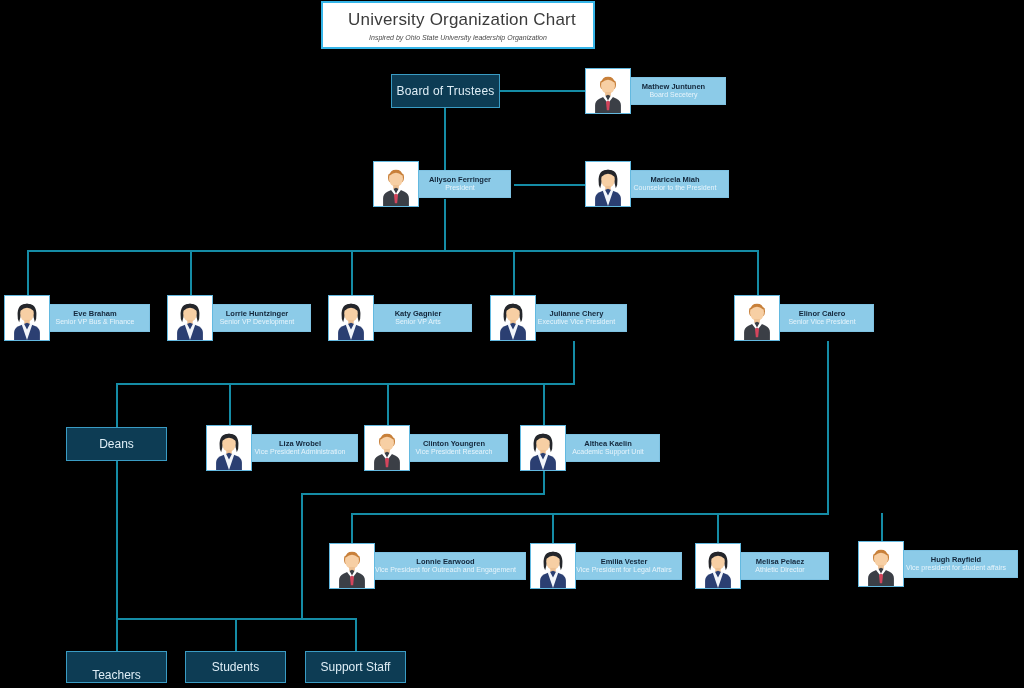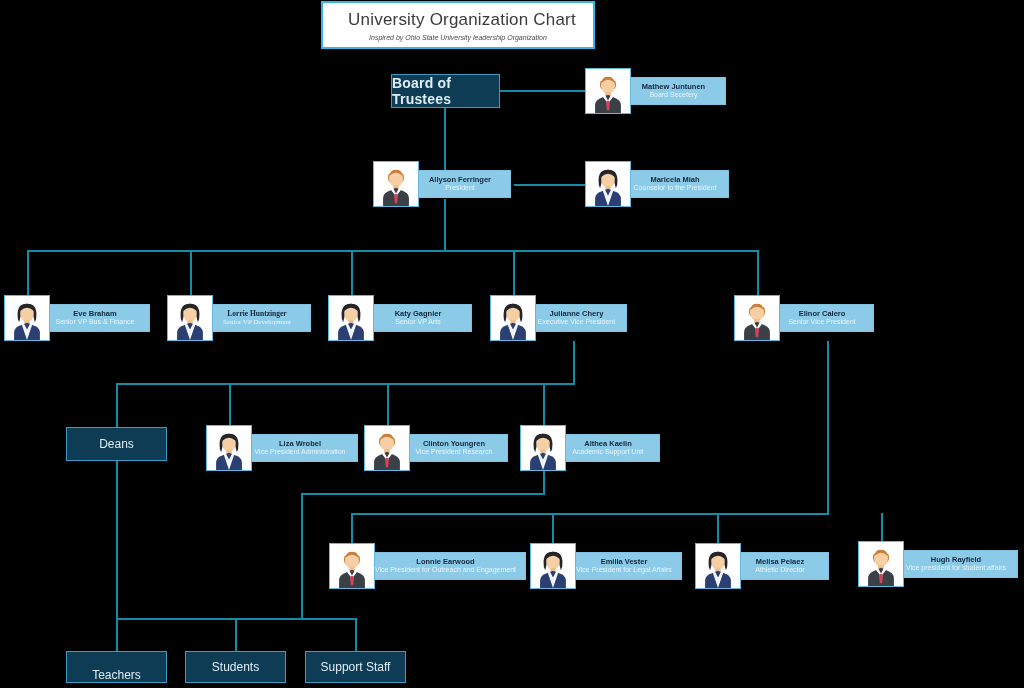--- a/index.html
+++ b/index.html
@@ -24,21 +24,21 @@
 
   
   .unit-box {
     position: absolute;
     background: #0d3c54;
     border: 1px solid #3a9cc4;
     display: flex; align-items: center; justify-content: center;
     color: #dfeef6;
     font-size: 12px;
   }
-  .unit-box.small-label { font-size: 14px; font-weight: bold; letter-spacing: .2px; }
+  .unit-box.small-label { font-size: 12px; font-weight: normal; letter-spacing: .2px; }
 
   
   .person { position: absolute; }
   .person .strip {
     position: absolute;
     background: #8ccbe8;
     border: 1px solid #7fc2e2;
     display: flex; flex-direction: column;
     align-items: center; justify-content: center;
     text-align: center;
@@ -203,21 +203,21 @@
   <ellipse cx="23" cy="18.5" rx="7.1" ry="8.4" fill="#f7cfa4"></ellipse>
   <path d="M16.2 15.5 q6.8 -6.5 13.6 0 q0.6 -7.5 -6.8 -7.5 q-7.4 0 -6.8 7.5z" fill="#24262b"></path>
   <rect x="20.2" y="25" width="5.6" height="4.5" fill="#eec193"></rect>
   <path d="M23 28 L14 31.5 q-4.5 2 -4.5 7 l0 7.5 l27 0 l0 -7.5 q0 -5 -4.5 -7z" fill="#2b3f72"></path>
   <path d="M19.6 28.6 L23 35 l3.4 -6.4 l2.2 1 L23 46 l-5.6 -16.4z" fill="#f2f5fa"></path>
 </svg>
       </div>
   </div>
 
   <div class="person" style="left:167px; top:295px;">
-    <div class="strip" style="width:108px;font-family:Liberation Serif, serif;">
+    <div class="strip" style="width:108px;">
       <div class="nm">Lorrie Huntzinger</div>
       <div class="rl">Senior VP Development</div>
     </div>
     <div class="photo">
 <svg viewBox="0 0 46 46" xmlns="http://www.w3.org/2000/svg">
   <rect width="46" height="46" fill="#ffffff"></rect>
   <path d="M13.2 20 q-0.6 -12 9.8 -12 q10.4 0 9.8 12 q0.3 5 -1.6 7.5 l-2.2 -9 l-12 0 l-2.2 9 q-1.9 -2.5 -1.6 -7.5z" fill="#24262b"></path>
   <ellipse cx="23" cy="18.5" rx="7.1" ry="8.4" fill="#f7cfa4"></ellipse>
   <path d="M16.2 15.5 q6.8 -6.5 13.6 0 q0.6 -7.5 -6.8 -7.5 q-7.4 0 -6.8 7.5z" fill="#24262b"></path>
   <rect x="20.2" y="25" width="5.6" height="4.5" fill="#eec193"></rect>

